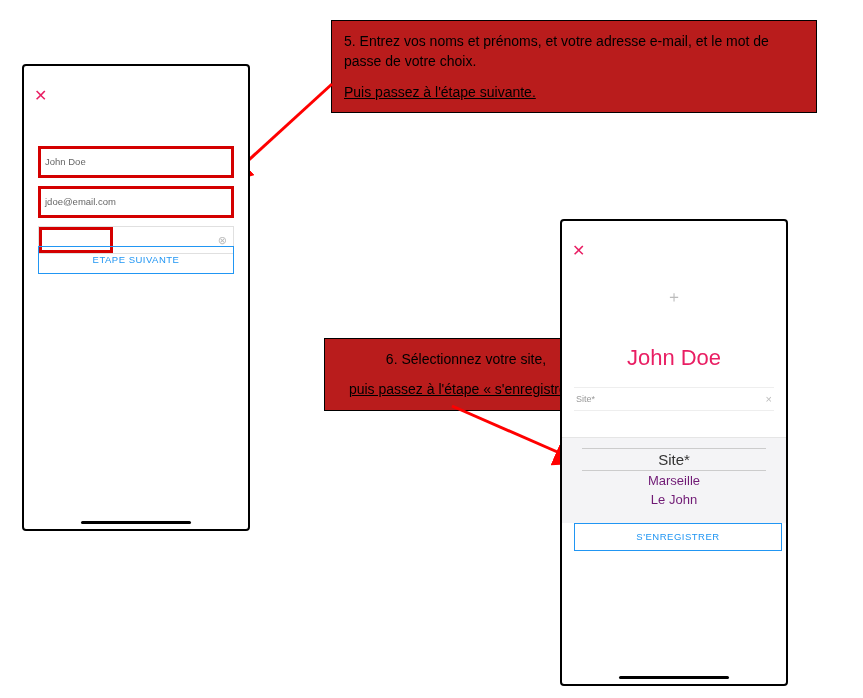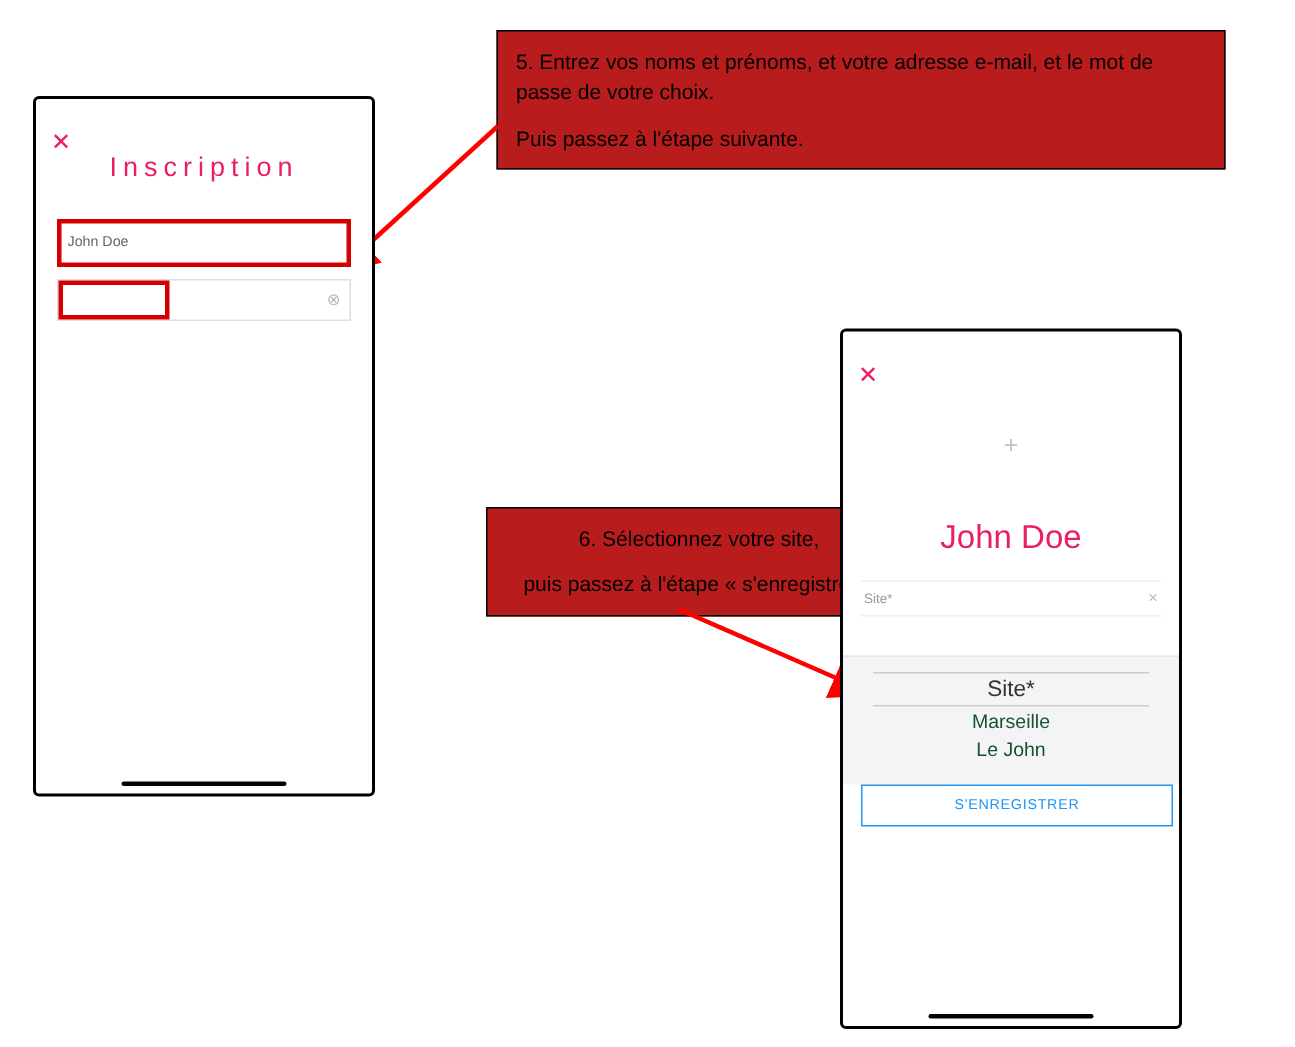--- a/index.html
+++ b/index.html
@@ -18,21 +18,21 @@
   
   .instr-box {
     position: absolute;
     border: 1px solid #000;
     padding: 10px 12px;
     font-size: 14px;
     line-height: 1.45;
     background: #b91c1c;
   }
   .instr-box p { margin: 0 0 10px 0; }
-  .instr-box p:last-child { margin-bottom: 0; }
+  .instr-box p:last-child { margin-bottom: 0; text-decoration: underline; }
 
   
   .phone {
     position: absolute;
     border: 2px solid #000;
     border-radius: 4px;
     background: #fff;
     overflow: hidden;
   }
   .phone .home-indicator {
@@ -190,21 +190,21 @@
     position: absolute;
     top: 216px;
     left: 0; right: 0;
     background: #f4f4f6;
     border-top: 1px solid #e5e5e5;
     padding: 10px 0 14px 0;
     text-align: center;
   }
   .phone2 .picker .opt {
     font-size: 13px;
-    color: #14532d;
+    color: #701a75;
     padding: 2px 0;
   }
   .phone2 .picker .opt.selected {
     color: #333;
     font-size: 15px;
     border-top: 1px solid #ccc;
     border-bottom: 1px solid #ccc;
     margin: 0 20px;
   }
   .phone2 .picker .opt.faded { opacity: .35; font-size: 11px; }
@@ -242,31 +242,32 @@
     <defs>
       <marker id="ah1" markerWidth="10" markerHeight="10" refX="2" refY="5" orient="auto">
         <path d="M0,0 L10,5 L0,10 Z" fill="#ff0000"></path>
       </marker>
     </defs>
     <line x1="110" y1="8" x2="18" y2="92" stroke="#ff0000" stroke-width="3" marker-end="url(#ah1)"></line>
   </svg>
 
   <div class="phone phone1">
     <span class="close-x">✕</span>
-    <div class="title">Inscription</div>
 
     <div class="fields">
       <div class="field highlight-full">John Doe</div>
+      <div class="field highlight-full">jdoe@email.com</div>
       <div class="field pw-row">
         <span class="highlight-half"></span>
         <span></span>
         <span class="clear-icon">⊗</span>
       </div>
     </div>
 
+    <div class="next-btn">ETAPE SUIVANTE</div>
     <div class="home-indicator"></div>
   </div>
 
   <div class="instr-box" style="left:324px; top:338px; width:258px;text-align:center;">
     <p>6. Sélectionnez votre site,</p>
     <p>puis passez à l'étape « s'enregistrer »</p>
   </div>
 
   <svg class="arrow" style="left:446px; top:398px; width:130px; height:70px;" viewBox="0 0 130 70">
     <defs>

